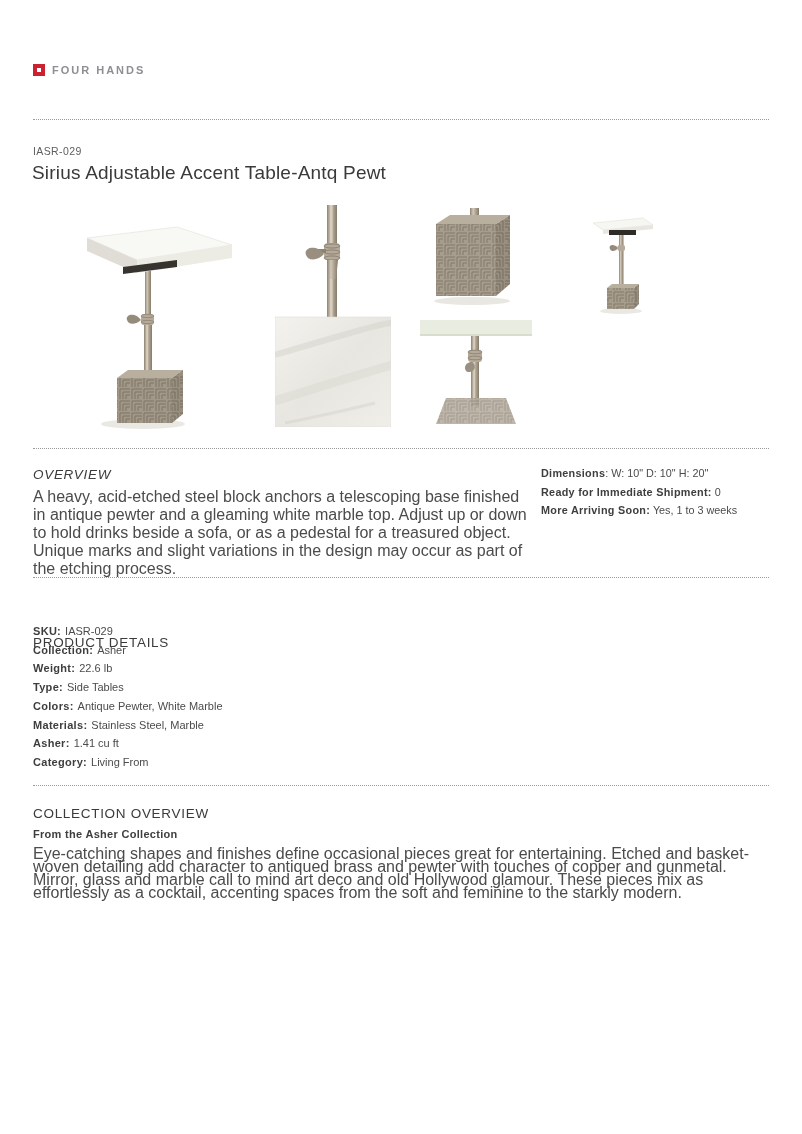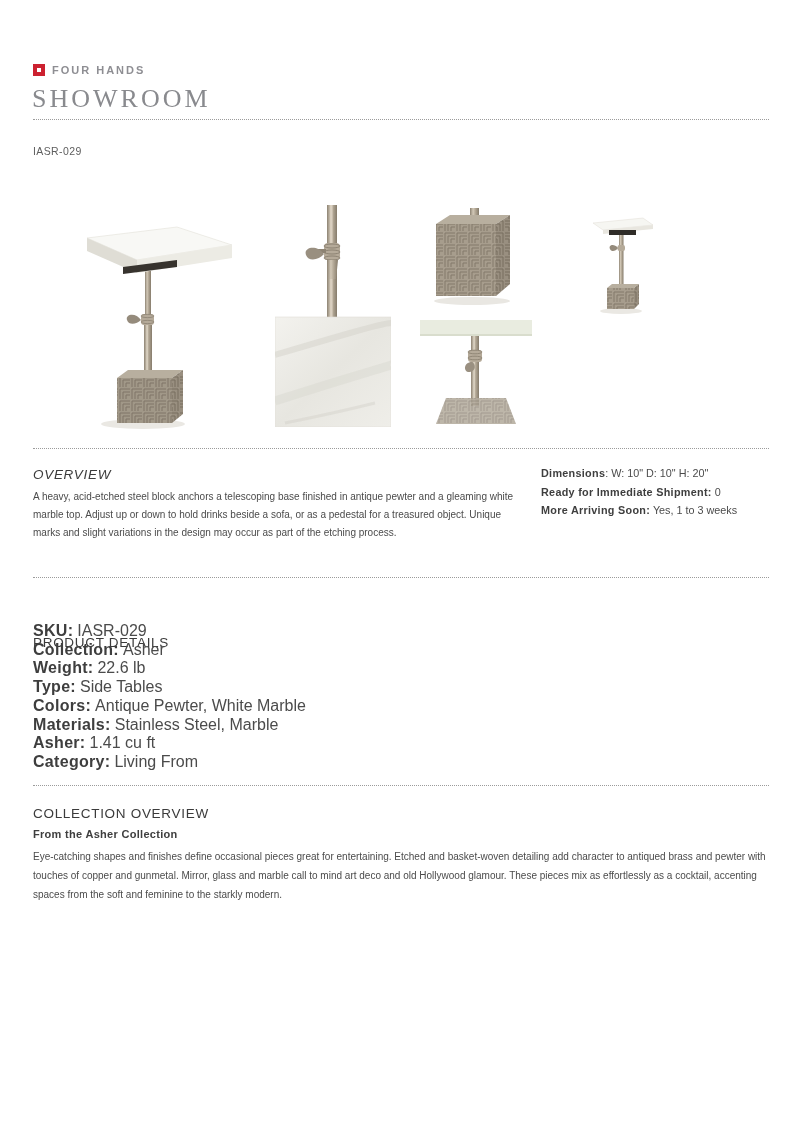--- a/index.html
+++ b/index.html
@@ -47,36 +47,36 @@
     font-size:19px; font-weight:400; color:#3a3a3a; letter-spacing:0.2px;
   }
   
   .images { position:absolute; left:33px; top:200px; right:33px; height:242px; }
   .photo { position:absolute; }
   
   .sec-heading {
     position:absolute; left:33px;
     font-size:13.5px; font-weight:400; color:#3b3b3b; letter-spacing:0.7px;
   }
-  .body-text { font-size:10px; line-height:18px; color:#4b4b4b; }
+  .body-text { font-size:16px; line-height:18px; color:#4b4b4b; }
   .overview-body { position:absolute; left:33px; top:488px; width:498px; }
   
   .ship-col { position:absolute; left:541px; top:464px; width:230px; }
   .ship-row { font-size:10.8px; line-height:18.6px; color:#4b4b4b; }
   .lbl { font-weight:700; color:#3e3e3e; letter-spacing:0.3px; }
   
   .pd-rows { position:absolute; left:33px; top:622px; }
-  .pd-row { font-size:16px; line-height:18.7px; color:#4b4b4b; }
+  .pd-row { font-size:11px; line-height:18.7px; color:#4b4b4b; }
   .pd-row .lbl { margin-right:4px; }
   
   .coll-sub {
     position:absolute; left:33px; top:828px;
     font-size:11px; font-weight:700; color:#3e3e3e; letter-spacing:0.3px;
   }
-  .coll-body { position:absolute; left:33px; top:847px; width:737px; line-height:19px; }
+  .coll-body { position:absolute; left:33px; top:847px; width:737px; line-height:13px; }
 </style>
 </head>
 <body>
 
 <div class="page">
 
   <svg width="0" height="0" style="position:absolute" aria-hidden="true">
     <defs>
       <linearGradient id="poleGrad" x1="0" y1="0" x2="1" y2="0">
         <stop offset="0" stop-color="#8c8272"></stop>
@@ -99,25 +99,25 @@
       </pattern>
     </defs>
   </svg>
 
   <div class="brand-row">
     <span class="logo">
         <span class="logo-inner"></span>
       </span>
     <span class="brand-text">FOUR HANDS</span>
   </div>
-  <div class="showroom">SHOWROOM</div>
 
   <div class="rule" style="top:119px;"></div>
 
   <div class="sku-code">IASR-029</div>
+  <h1 class="title">Sirius Adjustable Accent Table-Antq Pewt</h1>
 
   <div class="images">
 
     <svg class="photo" style="left:2px; top:8px;" width="212" height="224" viewBox="0 0 212 224">
       <ellipse cx="108" cy="216" rx="42" ry="5" fill="#eae8e3"></ellipse>
 
       <rect x="110" y="60" width="6" height="52" fill="url(#poleGrad)"></rect>
 
       <polygon points="52,30 142,19 197,37 102,52" fill="#f8f8f5" stroke="#e2e0d9" stroke-width="0.6"></polygon>
       <polygon points="102,52 197,37 197,50 102,65" fill="#ecebe4"></polygon>

